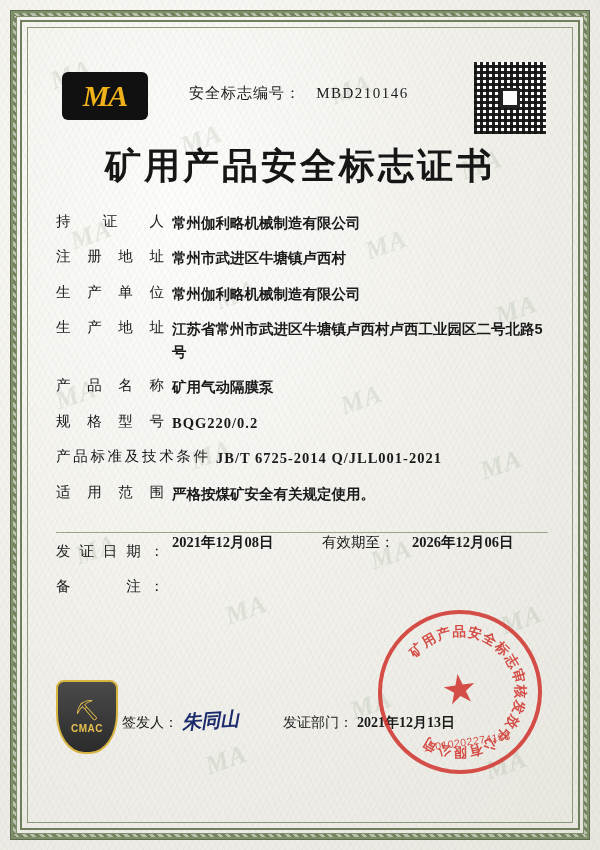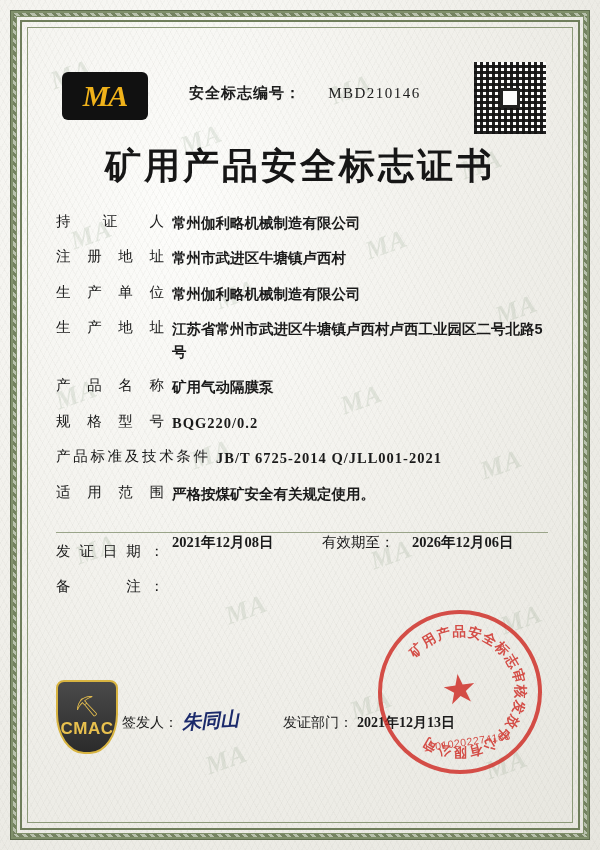--- a/index.html
+++ b/index.html
@@ -123,21 +123,21 @@
   }
 
   .serial-row {
     position: absolute;
     left: 155px;
     top: 50px;
     font-size: 15px;
     color: #1d1d1d;
     letter-spacing: 1px;
   }
-  .serial-row .label { margin-right: 22px; font-weight: bold; }
+  .serial-row .label { margin-right: 10px; }
   .serial-row .value {
     font-family: "Liberation Serif", serif;
     letter-spacing: 1.5px;
   }
 
   .qr {
     position: absolute;
     right: 20px;
     top: 28px;
     width: 72px;
@@ -259,21 +259,21 @@
     align-items: center;
     justify-content: center;
     color: #e8c04e;
   }
   .cmac .pick {
     font-size: 20px;
     line-height: 1;
     margin-bottom: 3px;
   }
   .cmac .txt {
-    font-size: 17px;
+    font-size: 10px;
     font-weight: bold;
     letter-spacing: 0.5px;
   }
 
   .sign-row {
     position: absolute;
     left: 88px;
     right: 20px;
     bottom: 82px;
     display: flex;

